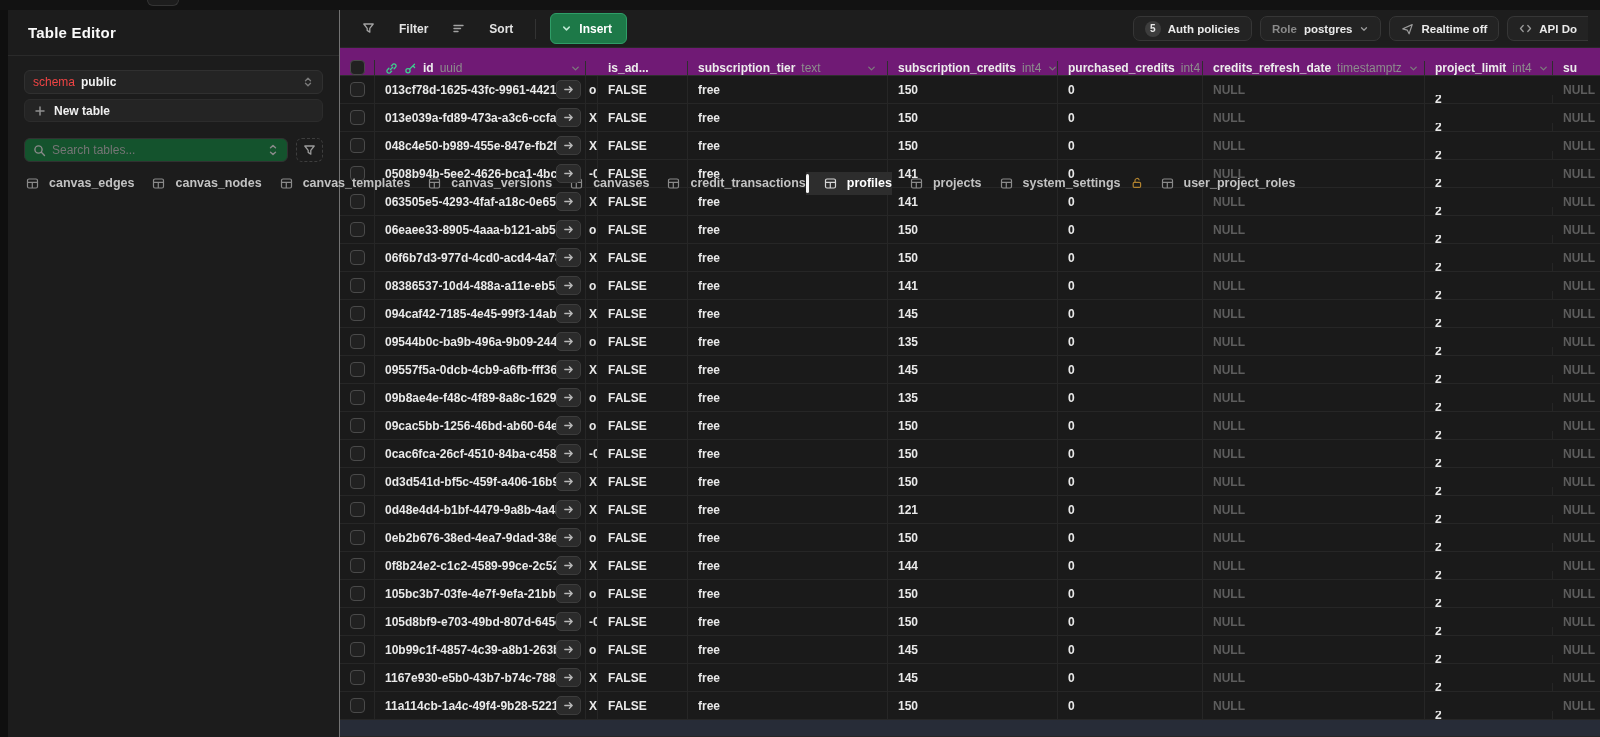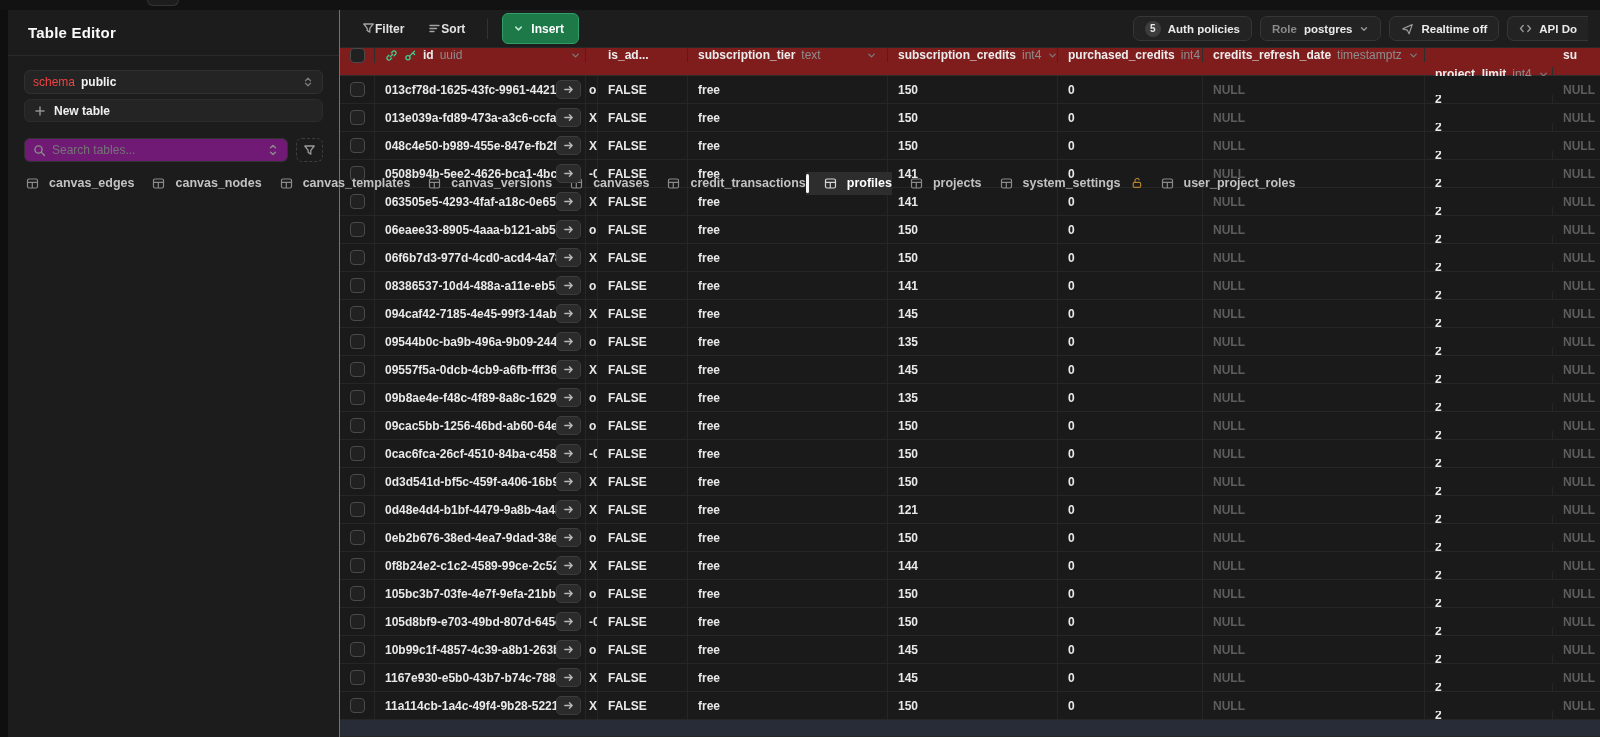--- a/index.html
+++ b/index.html
@@ -27,21 +27,21 @@
     font-family:inherit; }
   .schema-select .dim { color:#ef4444; }
   .schema-select .strong { font-weight:700; color:#f2f2f2; }
   .schema-select .tail { margin-left:auto; color:#7a7a7a; }
   .new-table { margin-top:5px; width:100%; height:23px; background:#242424; border:1px solid #2c2c2c; border-radius:6px;
     display:flex; align-items:center; gap:8px; padding:0 9px; color:#f0f0f0; font-size:12px; font-weight:700;
     cursor:pointer; font-family:inherit; }
   .new-table .plus { color:#8f8f8f; }
 
   .sb-search-row { display:flex; gap:8px; padding:16px 16px 0; align-items:center; }
-  .search-box { flex:1; height:24px; border:1px solid #313131; border-radius:6px; background:#701a75;
+  .search-box { flex:1; height:24px; border:1px solid #313131; border-radius:6px; background:#14532d;
     display:flex; align-items:center; gap:6px; padding:0 8px; color:#8a8a8a; }
   .search-box input { flex:1; background:transparent; border:none; outline:none; color:#cfcfcf;
     font-size:12px; font-family:inherit; min-width:0; }
   .search-box input::placeholder { color:#757575; }
   .filter-btn { width:27px; height:24px; border:1px dashed #3e3e3e; border-radius:6px; background:transparent;
     display:flex; align-items:center; justify-content:center; color:#9a9a9a; cursor:pointer; }
 
   .table-list { margin-top:10px; display:flex; flex-direction:row; }
   .sb-item { position:relative; height:22.5px; display:flex; align-items:center; gap:10px;
     padding-left:18px; font-size:12.5px; font-weight:600; color:#c2c2c2; cursor:pointer; }
@@ -50,42 +50,42 @@
   .sb-item.selected { background:#2d2d2d; color:#ffffff; }
   .sb-item.selected .ticon { color:#d6d6d6; }
   .sb-item.selected .sel-bar { display:block; position:absolute; left:0; top:2px; bottom:2px; width:3px;
     background:#f5f5f5; border-radius:2px; }
   .lock { color:#b0822f; flex:none; }
 
   
   .main { flex:1; min-width:0; background:#171717; display:flex; flex-direction:column; }
   .toolbar { height:38px; flex:none; background:#1d1d1d; border-bottom:1px solid #282828;
     display:flex; align-items:center; padding:0 12px 0 14px; gap:8px; }
-  .tb-btn { display:flex; align-items:center; gap:0; background:transparent; border:none; color:#e3e3e3;
+  .tb-btn { display:flex; align-items:center; gap:24px; background:transparent; border:none; color:#e3e3e3;
     font-size:12px; font-weight:700; font-family:inherit; cursor:pointer; padding:4px 8px; }
   .tb-btn .ic { color:#a3a3a3; }
   .tb-div { width:1px; height:20px; background:#333333; margin:0 6px; }
   .insert-btn { display:flex; align-items:center; gap:7px; background:#1d7948; border:1px solid #2f9e68;
     color:#ffffff; border-radius:6px; height:31px; padding:0 14px 0 10px; font-size:12px; font-weight:700;
     font-family:inherit; cursor:pointer; }
   .insert-btn .ic { color:#bfe9d4; }
   .tb-right { margin-left:auto; display:flex; align-items:center; gap:8px; overflow:hidden; flex-wrap:nowrap; }
   .pill { display:flex; align-items:center; gap:7px; background:#232323; border:1px solid #363636; border-radius:7px;
     height:25px; padding:0 11px; color:#eaeaea; font-size:11.5px; font-weight:700; font-family:inherit;
     cursor:pointer; white-space:nowrap; flex:none; }
   .pill .dim { color:#8a8a8a; font-weight:600; }
   .pill .ic { color:#9b9b9b; }
   .badge { width:16px; height:16px; border-radius:50%; background:#3d3d3d; color:#e8e8e8; font-size:10px;
     font-weight:700; display:flex; align-items:center; justify-content:center; }
   .pill.cut { border-right:none; border-radius:7px 0 0 7px; }
 
   
   .grid { flex:1; display:flex; flex-direction:column; overflow:hidden; }
-  .grid-header { height:28px; flex:none; background:#7f1d1d; border-bottom:1px solid #2e2e2e;
-    display:flex; align-items:flex-start; }
+  .grid-header { height:28px; flex:none; background:#701a75; border-bottom:1px solid #2e2e2e;
+    display:flex; align-items:flex-end; }
   .gh { display:flex; align-items:center; gap:6px; padding:0 10px; border-right:1px solid #2e2e2e;
     font-size:12px; overflow:hidden; white-space:nowrap; }
   .col-name { font-weight:700; color:#ececec; }
   .col-type { color:#8d8d8d; font-weight:400; }
   .gh .chev { margin-left:auto; color:#7c7c7c; flex:none; }
   .green { color:#3ecf8e; }
 
   .row { height:28px; display:flex; align-items:stretch; border-bottom:1px solid #262626; background:#1a1a1a; }
   .cell { display:flex; align-items:center; padding:0 10px; border-right:1px solid #262626;
     font-size:12px; font-weight:600; color:#e9e9e9; overflow:hidden; white-space:nowrap; }

